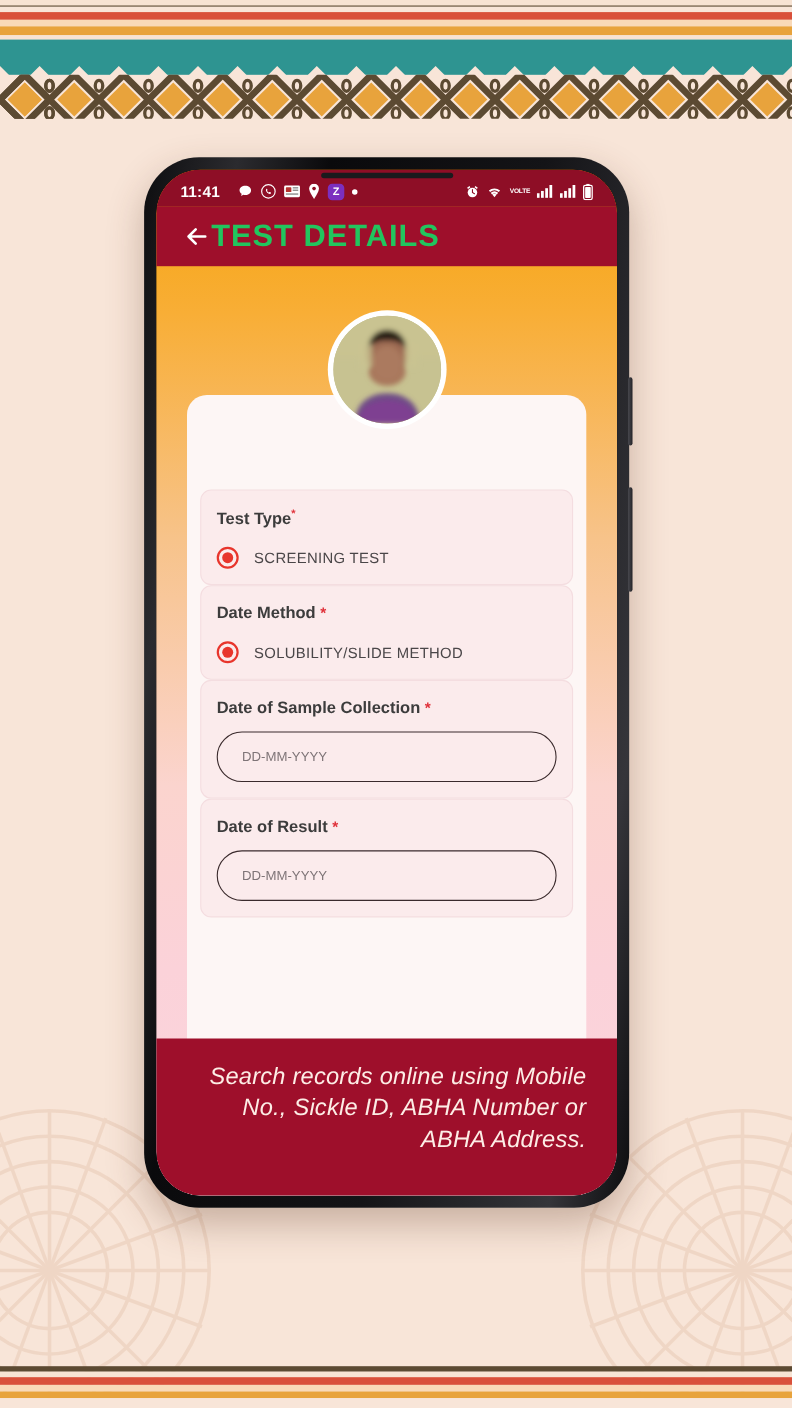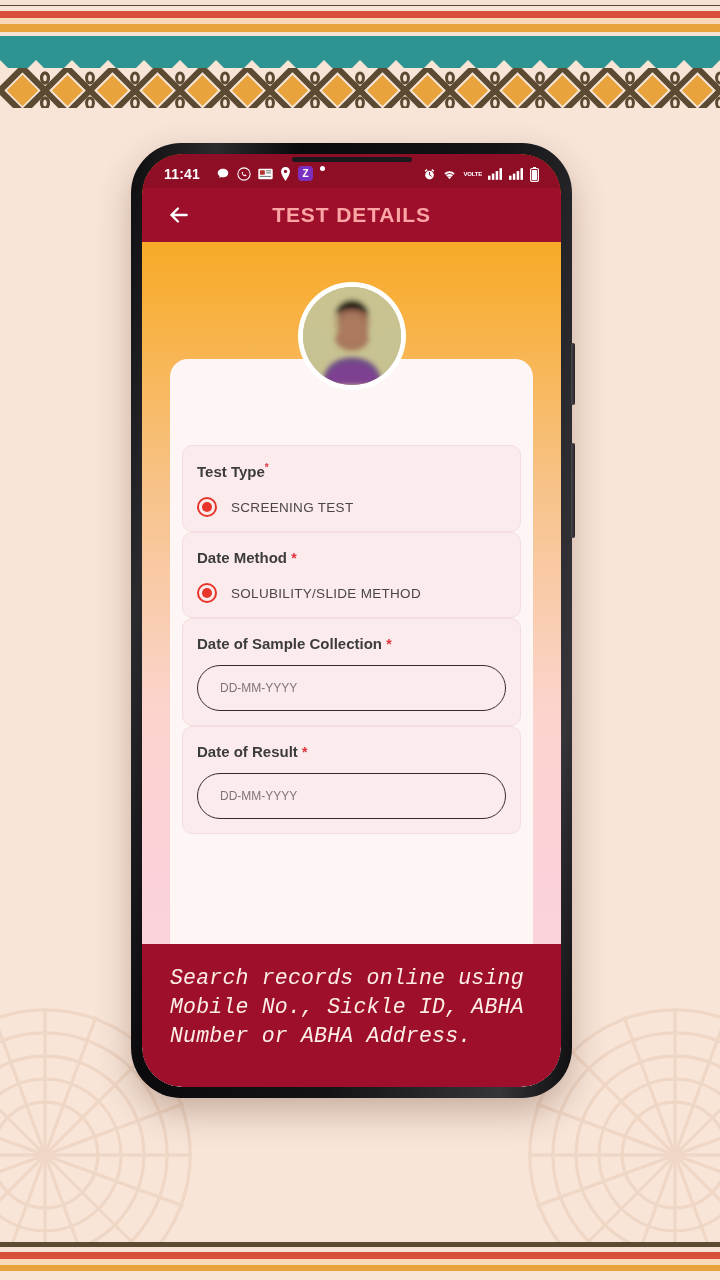--- a/index.html
+++ b/index.html
@@ -124,21 +124,21 @@
     align-items: center;
     padding: 6px 22px 0 22px;
     color: #fff;
   }
   .sb-time {
     font-size: 14px;
     font-weight: bold;
     letter-spacing: 0.2px;
     margin-right: 9px;
   }
-  .sb-left { display: flex; gap: 7px; flex: 1; }
+  .sb-left { display: flex; align-items: center; gap: 7px; flex: 1; }
   .sb-right { display: flex; align-items: center; gap: 6px; }
   .sb-icon { display: flex; align-items: center; }
   .z-badge {
     width: 15px; height: 15px;
     background: #7B2FBF;
     border-radius: 4px;
     color: #fff;
     font-size: 10px;
     font-weight: bold;
     display: flex; align-items: center; justify-content: center;
@@ -153,23 +153,23 @@
   .appbar {
     height: 54px;
     background: #9E0F2B;
     display: flex;
     align-items: center;
     padding: 0 24px;
   }
   .back-arrow { width: 26px; height: 26px; cursor: pointer; }
   .appbar-title {
     flex: 1;
-    text-align: center;
-    color: #fca5a5;
-    font-size: 21px;
+    text-align: left;
+    color: #22c55e;
+    font-size: 28px;
     font-weight: bold;
     letter-spacing: 0.9px;
     margin-right: 26px;
   }
 
   
   .avatar-wrap {
     position: absolute;
     top: 128px; left: 50%;
     transform: translateX(-50%);
@@ -261,26 +261,27 @@
   .caption-bar {
     position: absolute;
     left: 0; right: 0; bottom: 0;
     height: 143px;
     background: #9E0F2B;
     border-radius: 0 0 40px 40px;
     padding: 20px 28px 0 28px;
     z-index: 30;
   }
   .caption-text {
-    font-family: Liberation Mono, monospace;
+    font-family: Liberation Sans, sans-serif;
     font-style: italic;
     color: #FDEDE6;
     font-size: 21.5px;
     line-height: 29px;
     letter-spacing: 0.2px;
+    text-align: right;
   }
 </style>
 </head>
 <body>
 
 <div class="top-border">
   <div class="stripe s1"></div>
   <div class="stripe s2"></div>
   <div class="stripe s3"></div>
   <div class="stripe s4"></div>

